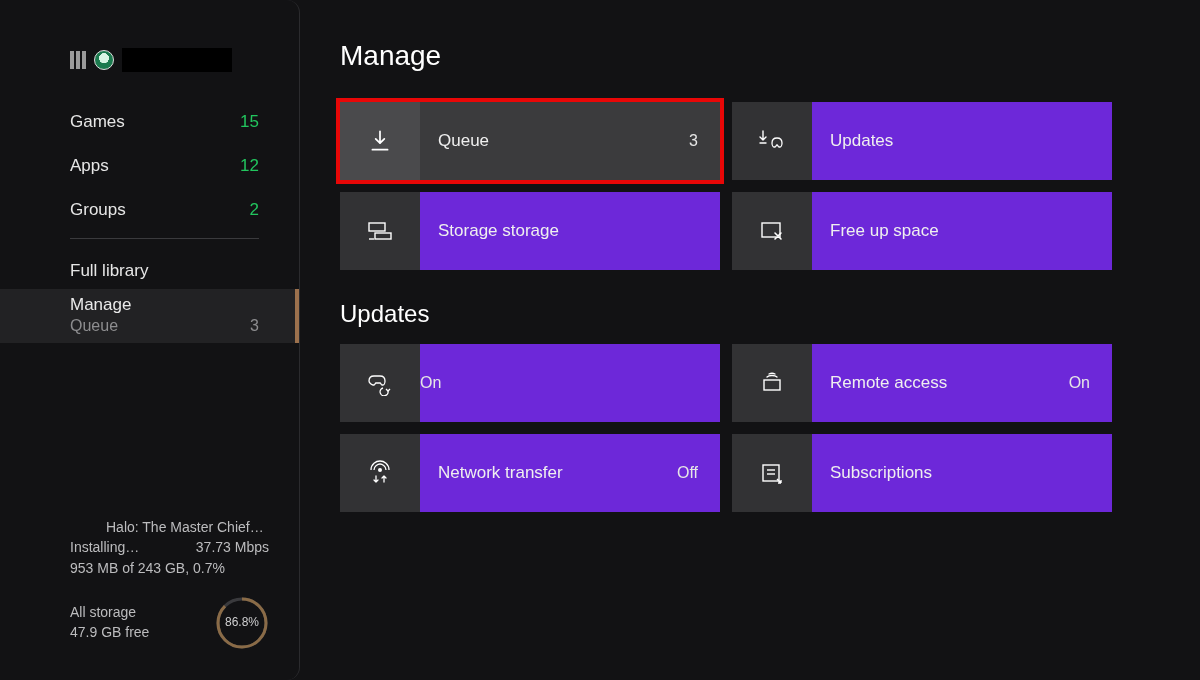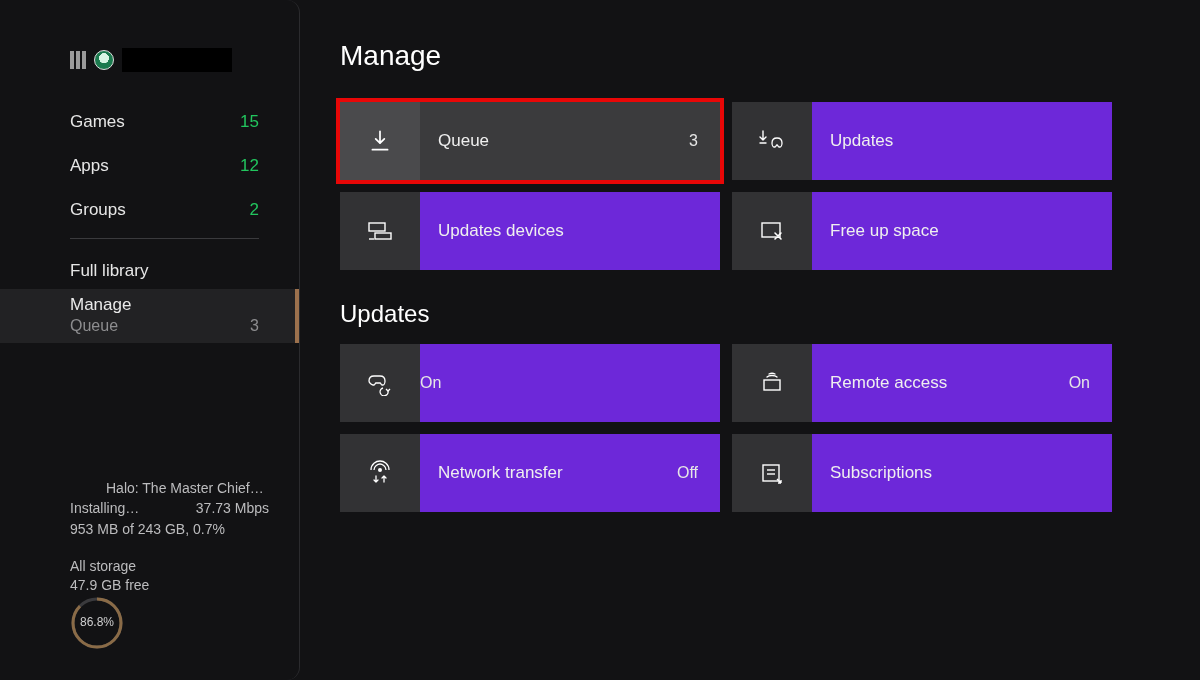--- a/index.html
+++ b/index.html
@@ -99,22 +99,21 @@
     line-height: 1.45;
   }
   .install-block .row1 { white-space: nowrap; overflow: hidden; text-overflow: ellipsis; margin-left: 36px; }
   .install-block .row2 {
     display: flex; justify-content: space-between;
   }
   .storage-row {
     margin-top: 18px;
     display: flex;
     justify-content: space-between;
-    align-items: flex-start;
-    flex-direction: column;
+    align-items: center;
   }
   .storage-text { font-size: 14px; color: #bcbcbe; line-height: 1.4; }
   .ring {
     width: 54px; height: 54px;
     position: relative;
   }
   .ring svg { width: 54px; height: 54px; }
   .ring .ring-txt {
     position: absolute; inset: 0;
     display: flex; align-items: center; justify-content: center;
@@ -269,21 +268,21 @@
       </div>
 
       <div class="tile">
         <div class="icon-well">
           <svg width="28" height="24" viewBox="0 0 28 24">
             <rect x="3" y="4" width="16" height="8" stroke="#fff" stroke-width="1.4" fill="none"></rect>
             <rect x="9" y="14" width="16" height="6" stroke="#fff" stroke-width="1.4" fill="none"></rect>
             <line x1="3" y1="20" x2="8" y2="20" stroke="#fff" stroke-width="1.4"></line>
           </svg>
         </div>
-        <div class="tlabel">Updates devices</div>
+        <div class="tlabel">Storage storage</div>
         <div class="tvalue"></div>
       </div>
 
       <div class="tile">
         <div class="icon-well">
           <svg width="26" height="24" viewBox="0 0 26 24">
             <rect x="3" y="4" width="18" height="14" stroke="#fff" stroke-width="1.4" fill="none"></rect>
             <path d="M16 14l6 6m0-6l-6 6" stroke="#fff" stroke-width="1.6" stroke-linecap="round"></path>
           </svg>
         </div>

